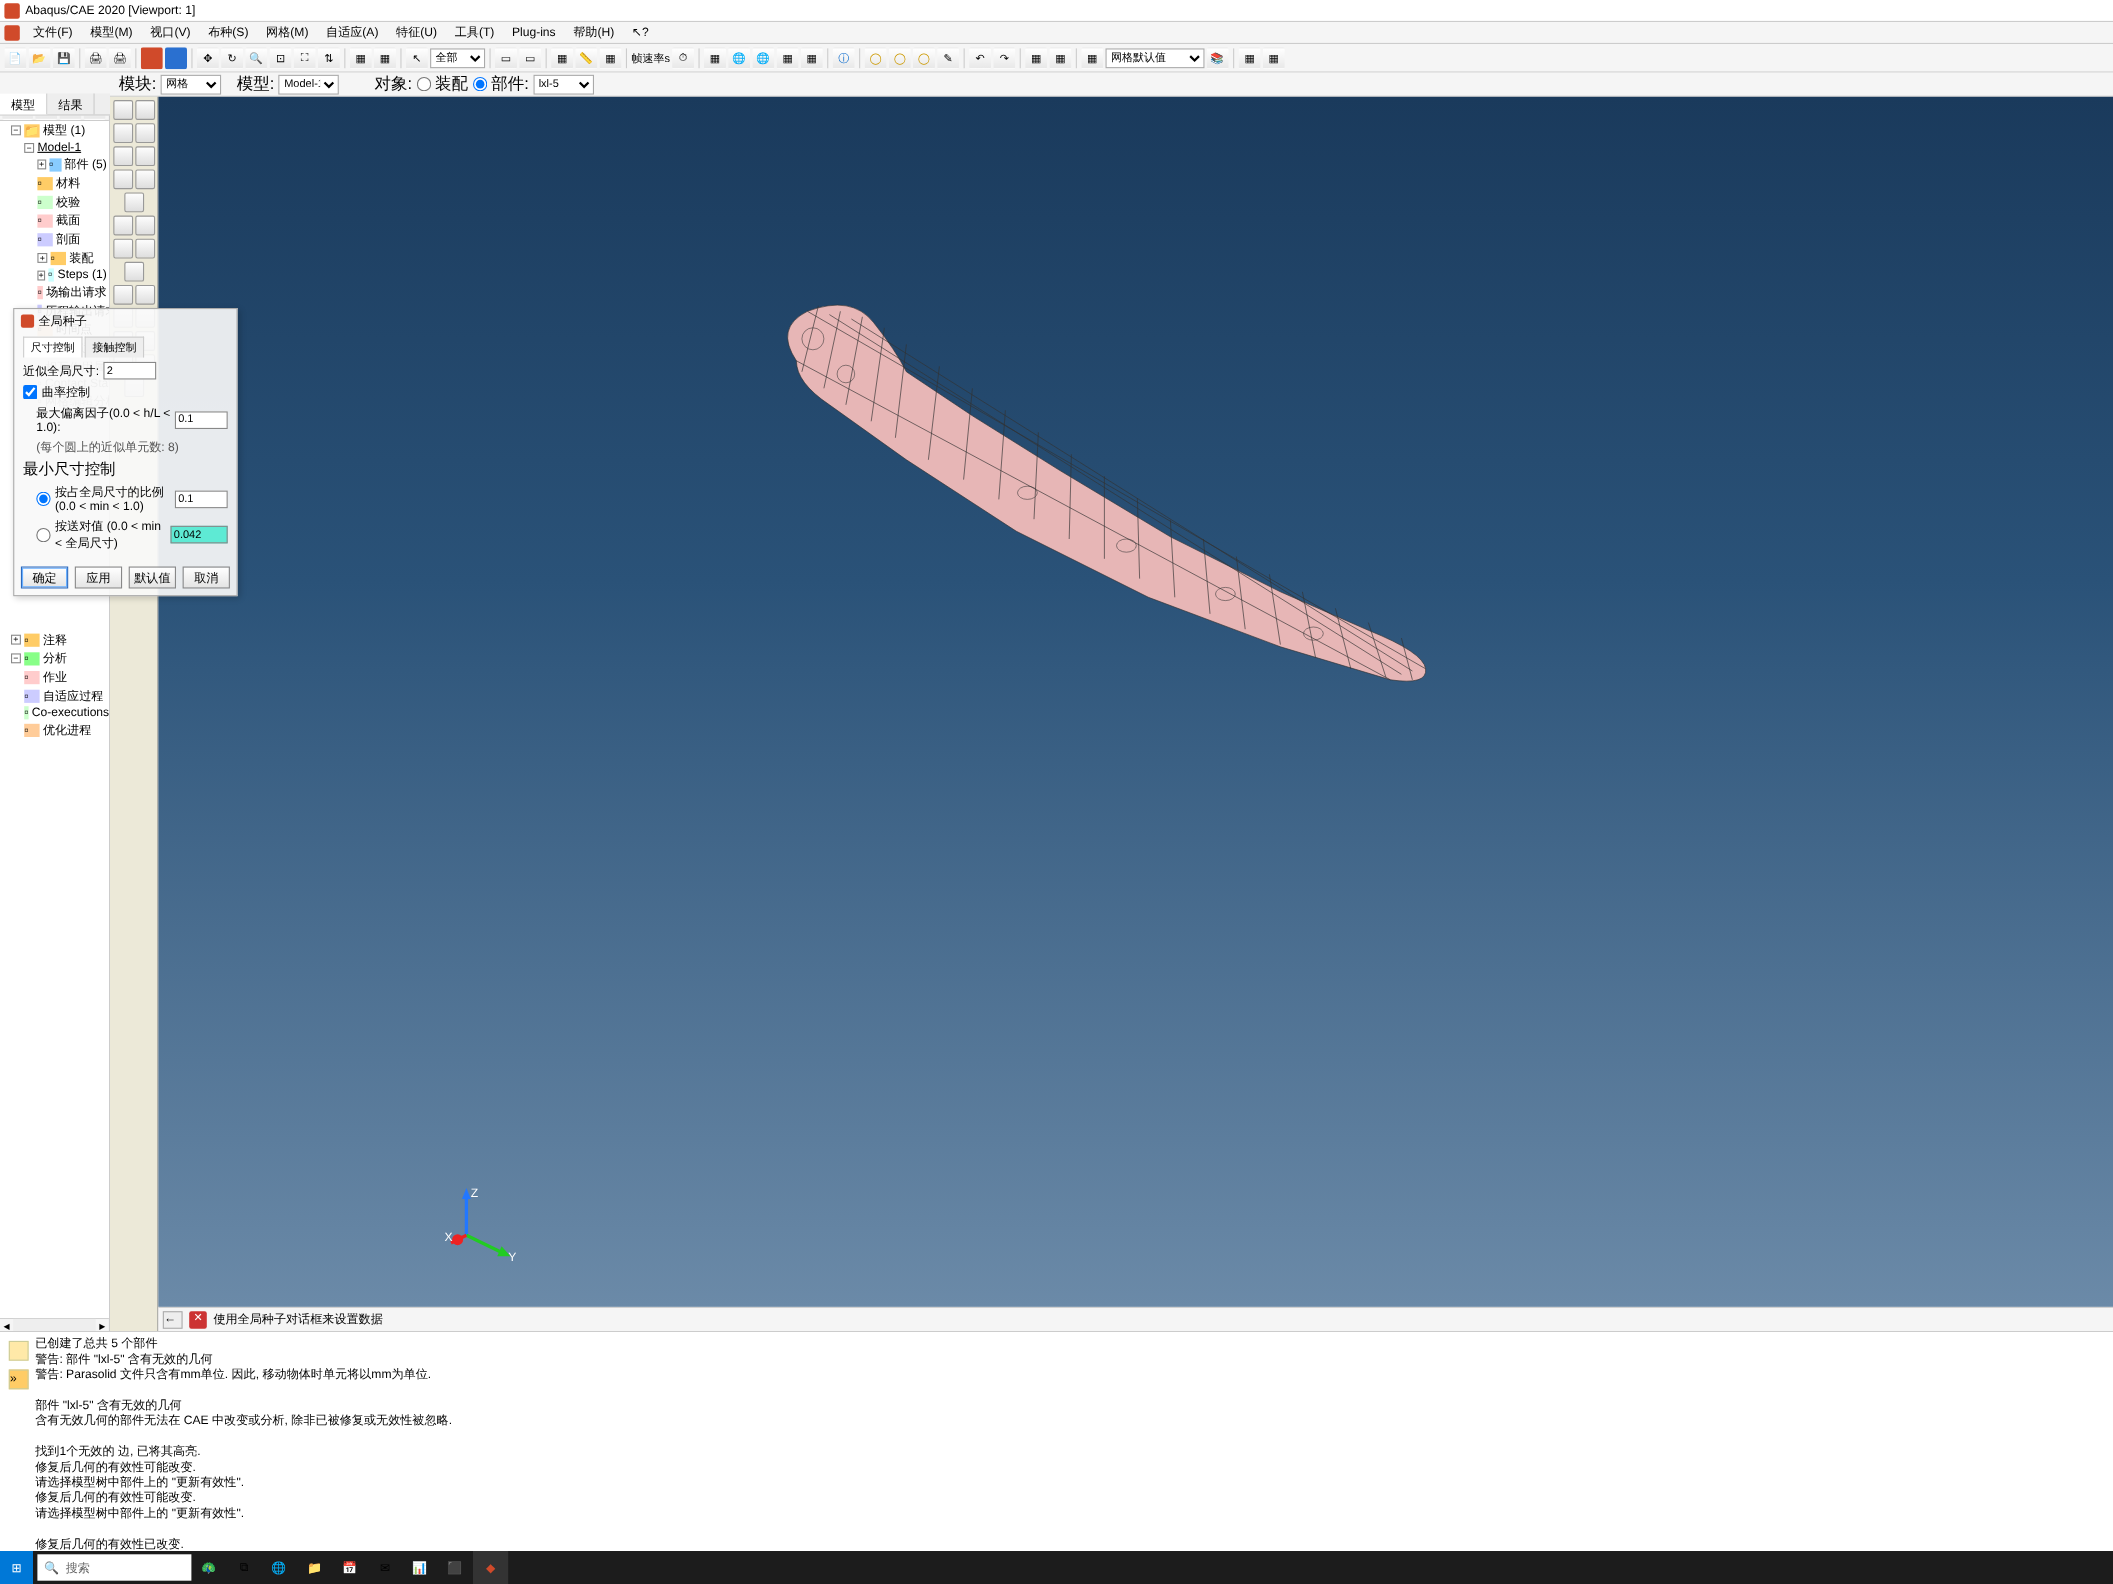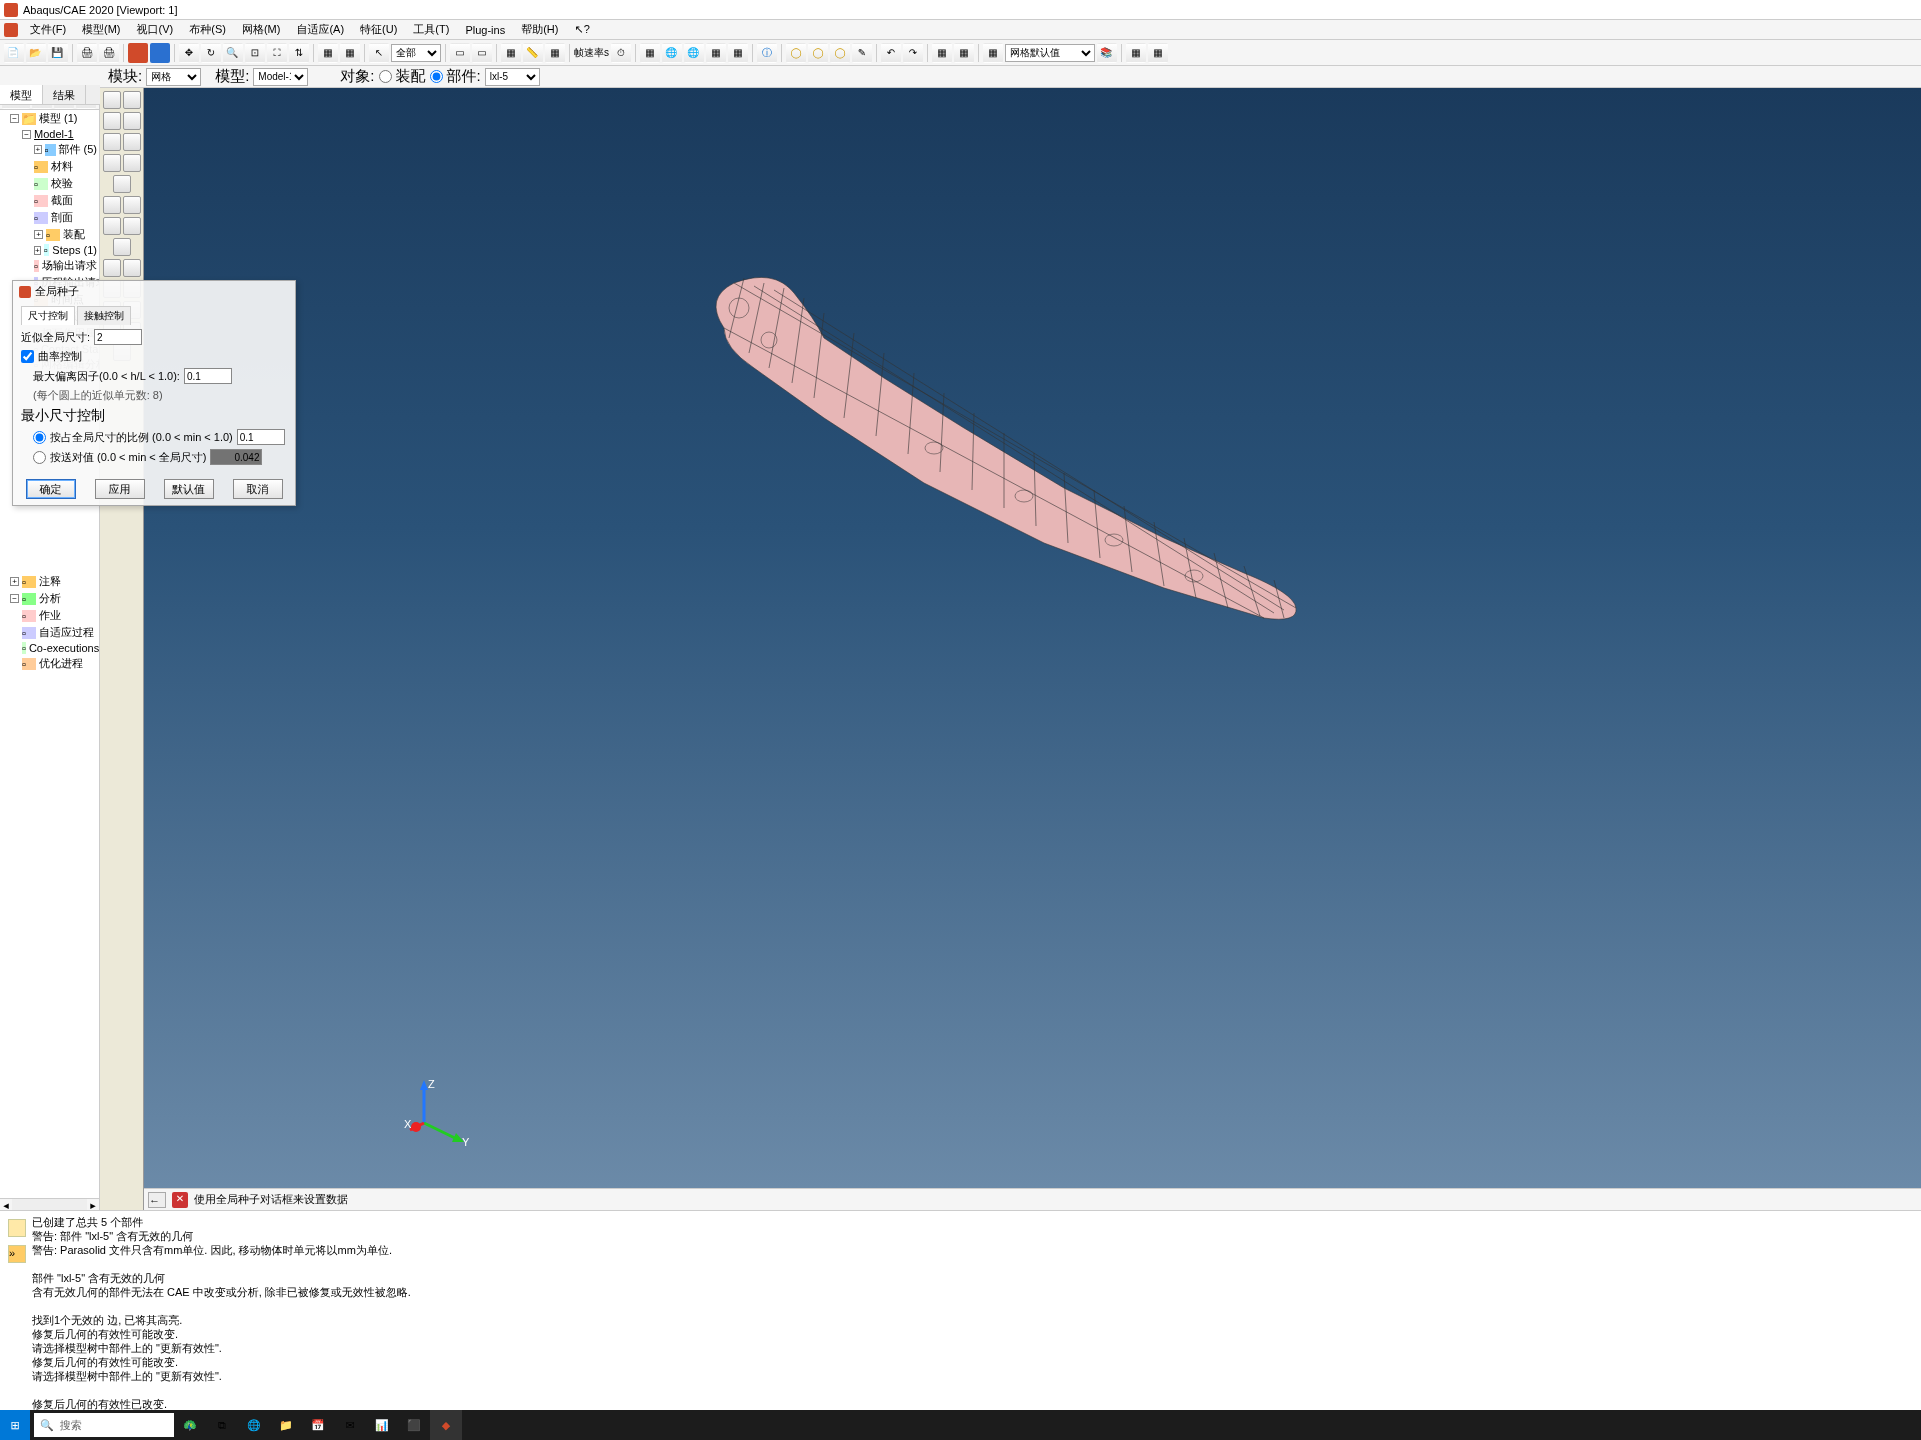--- a/index.html
+++ b/index.html
@@ -37,29 +37,29 @@
 .prompt-row { height: 22px; background: #f5f5f5; border-top: 1px solid #ccc; display: flex; align-items: center; gap: 6px; padding: 0 4px; }
 .prompt-row .nav-btn { width: 18px; height: 16px; background: #eee; border: 1px solid #aaa; }
 .prompt-row .x-btn { width: 16px; height: 16px; background: #c33; color: #fff; text-align: center; line-height: 14px; font-size: 10px; border-radius: 2px; }
 .msg-area { height: 200px; background: #fff; border-top: 1px solid #ccc; padding: 4px 8px; overflow: auto; font-family: SimSun, monospace; font-size: 12px; line-height: 14px; white-space: pre-wrap; display: flex; }
 .msg-gutter { width: 24px; display: flex; flex-direction: column; gap: 8px; padding-top: 4px; }
 .msg-gutter div { width: 18px; height: 18px; background: #ffe9a8; border: 1px solid #cc9; }
 .taskbar { height: 30px; background: #1c1c1c; display: flex; align-items: center; }
 .taskbar .start { width: 30px; height: 30px; background: #0078d7; display: flex; align-items: center; justify-content: center; color: #fff; }
 .taskbar .search { flex: 0 0 140px; height: 24px; margin-left: 4px; background: #fff; display: flex; align-items: center; padding: 0 6px; color: #666; }
 .taskbar .tb-icon { width: 32px; height: 30px; display: flex; align-items: center; justify-content: center; }
-.dialog { position: absolute; left: 12px; top: 280px; width: 284px; background: rgba(248,248,248,0.92); border: 1px solid #aaa; box-shadow: 2px 2px 6px rgba(0,0,0,0.2); font-size: 11px; }
+.dialog { position: absolute; left: 12px; top: 280px; width: 204px; background: rgba(248,248,248,0.92); border: 1px solid #aaa; box-shadow: 2px 2px 6px rgba(0,0,0,0.2); font-size: 11px; }
 .dialog .dlg-title { padding: 3px 6px; display: flex; align-items: center; gap: 4px; }
 .dialog .dlg-body { padding: 4px 8px; }
 .dialog .tabs { display: flex; }
 .dialog .tabs span { padding: 2px 6px; border: 1px solid #ccc; border-bottom: none; margin-right: 2px; background: #eee; font-size: 10px; }
 .dialog .tabs .active { background: #fff; }
 .dialog .row { display: flex; align-items: center; gap: 4px; margin: 4px 0; }
 .dialog input[type=text] { width: 48px; height: 16px; font-size: 10px; border: 1px solid #888; padding: 0 2px; background: #fff; }
-.dialog input.wide { width: 52px; background: #737373; text-align: right; }
+.dialog input.wide { width: 52px; background: #5eead4; }
 .dialog .group-title { font-size: 14px; margin: 4px 0 2px; }
 .dialog .dlg-buttons { display: flex; gap: 6px; padding: 6px; justify-content: space-around; }
 .dialog .dlg-buttons button { width: 50px; height: 20px; font-size: 11px; border: 1px solid #888; background: linear-gradient(#fff,#e4e4e4); }
 .dialog .dlg-buttons button.primary { border-color: #2a6ac0; box-shadow: 0 0 0 1px #6ab0ff inset; }
 .underline { text-decoration: underline; }
 svg.mesh path { fill: #e7b6b6; stroke: #333; stroke-width: 0.6; }
 </style>
 </head>
 <body>
 

